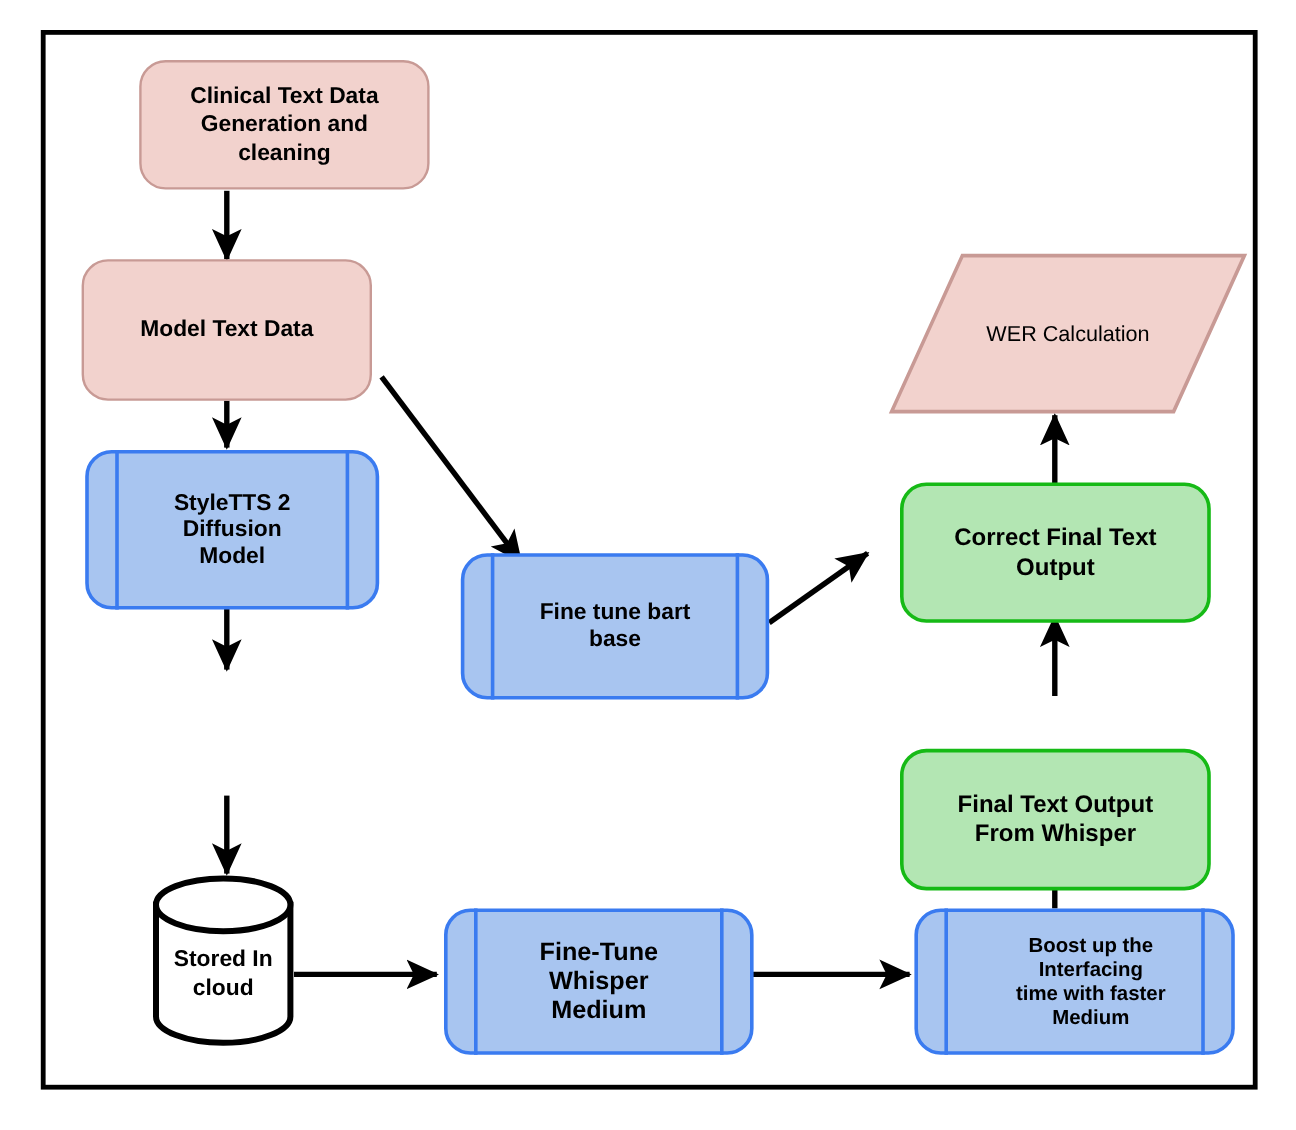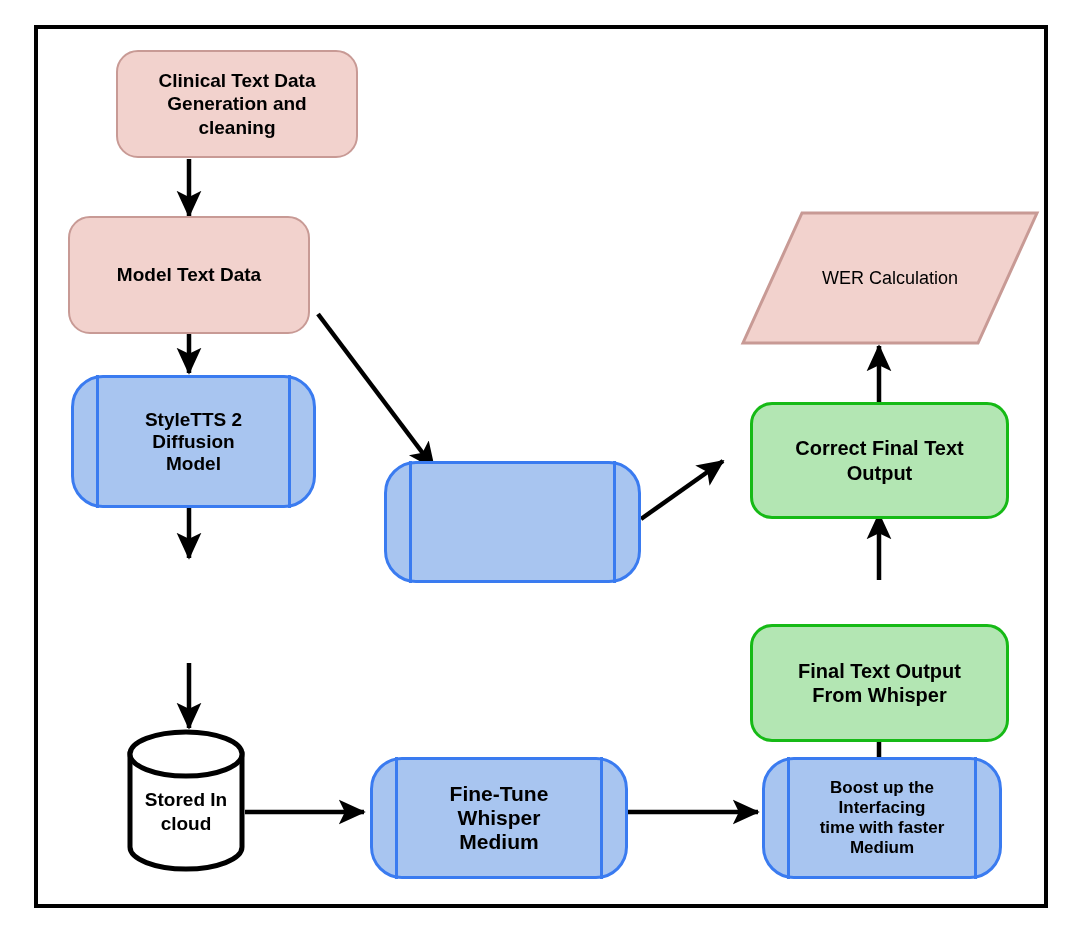--- a/index.html
+++ b/index.html
@@ -57,21 +57,21 @@
   .shape-green {
     background: #b3e6b3;
     border: 3px solid #16ba16;
     border-radius: 22px;
     text-align: center;
   }
   
   .shape-blue {
     background: #a8c5f0;
     border: 3px solid #3a7bf0;
-    border-radius: 32px;
+    border-radius: 22px;
     position: absolute;
   }
   .shape-blue .bar {
     position: absolute;
     top: -3px;
     bottom: -3px;
     width: 3px;
     background: #3a7bf0;
   }
   .shape-blue .bar.left  { left: 22px; }
@@ -186,31 +186,33 @@
       <path d="M4,26 L4,119 A56,22 0 0 0 116,119 L116,26 Z" fill="#ffffff" stroke="#000000" stroke-width="5"></path>
       <ellipse cx="60" cy="26" rx="56" ry="22" fill="#ffffff" stroke="#000000" stroke-width="5"></ellipse>
     </svg>
     <span class="cyl-label" style="font-size:19px;">Stored In
 cloud</span>
   </div>
 
   <div class="shape-blue" style="left:384px; top:461px; width:251px; height:116px; font-size:19px; font-weight:bold; display:flex; align-items:center; justify-content:center;">
     <span class="bar left"></span>
     <span class="bar right"></span>
+    <span class="inner">Fine tune bart
+base</span>
   </div>
 
   <div class="shape-blue" style="left:370px; top:757px; width:252px; height:116px; font-size:21px; font-weight:bold; display:flex; align-items:center; ">
     <span class="bar left"></span>
     <span class="bar right"></span>
     <span class="inner">Fine-Tune
 Whisper
 Medium</span>
   </div>
 
-  <div class="shape-blue" style="left:762px; top:757px; width:234px; height:116px; font-size:17px; font-weight:bold; display:flex; align-items:center; justify-content:center;">
+  <div class="shape-blue" style="left:762px; top:757px; width:234px; height:116px; font-size:17px; font-weight:bold; display:flex; align-items:center; justify-content:center;padding-left:27px;">
     <span class="bar left"></span>
     <span class="bar right"></span>
     <span class="inner">Boost up the
 Interfacing
 time with faster
 Medium</span>
   </div>
 
   <div class="node shape-green" style="left:750px; top:580px; width:259px; height:118px; font-size:20px;margin-top:44px;">
     <span>Final Text Output

